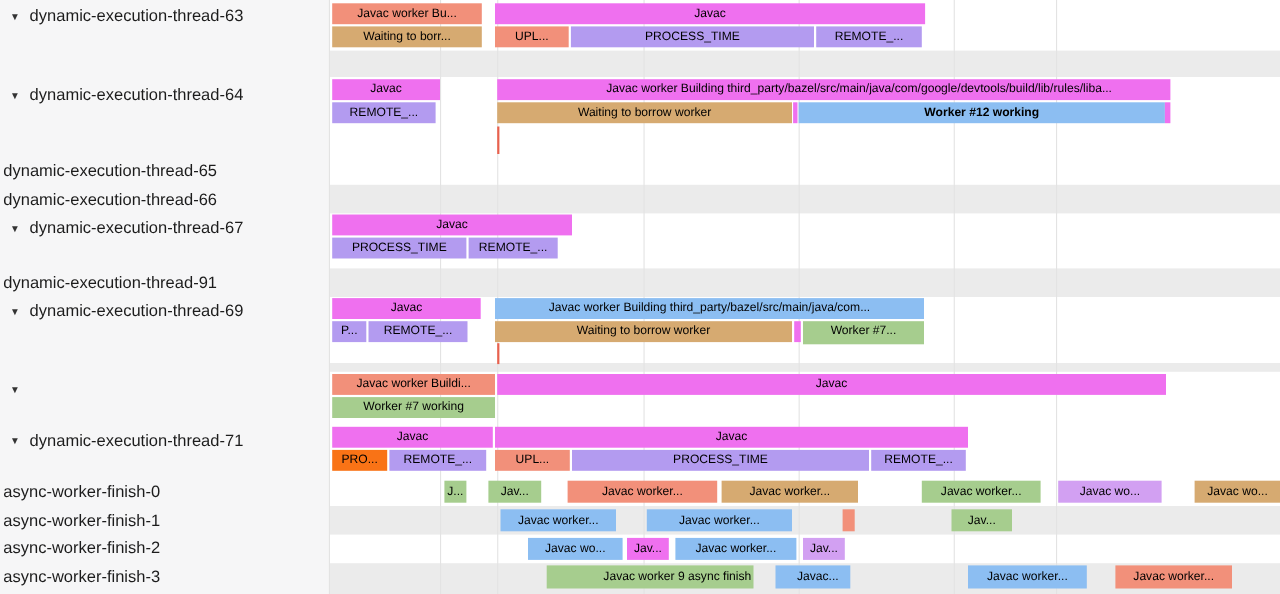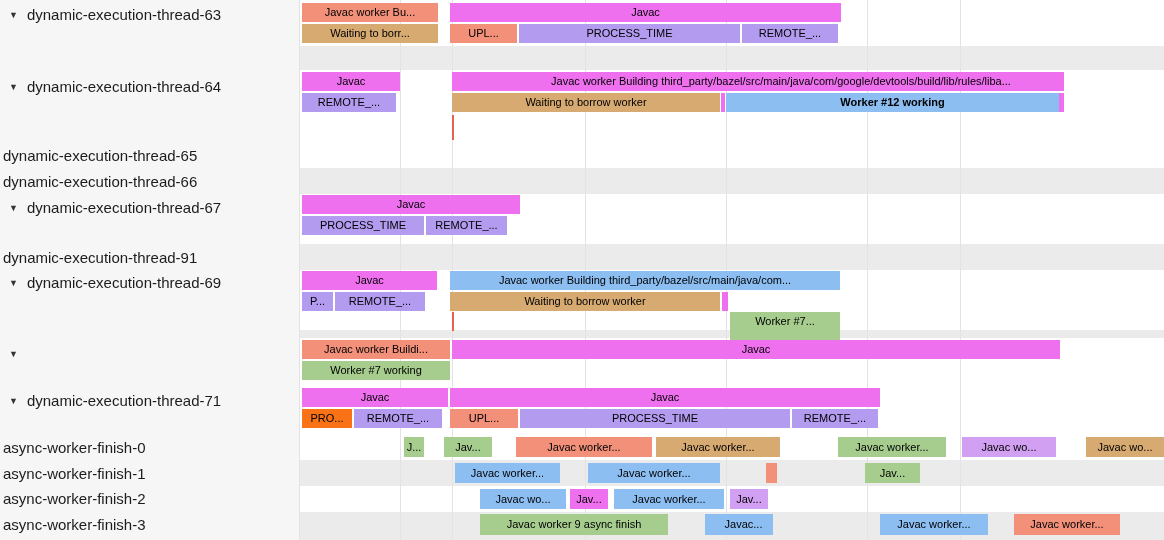--- a/index.html
+++ b/index.html
@@ -64,21 +64,21 @@
       <div class="bar" style="left: 759px; top: 93px; width: 5px; height: 19px; line-height: 19px; background: rgb(239, 112, 239);"></div>
       <div class="bar" style="left: 2px; top: 195px; width: 218px; height: 19px; line-height: 19px; background: rgb(239, 112, 239);">Javac</div>
       <div class="bar" style="left: 2px; top: 216px; width: 122px; height: 19px; line-height: 19px; background: rgb(179, 155, 240);">PROCESS_TIME</div>
       <div class="bar" style="left: 126px; top: 216px; width: 81px; height: 19px; line-height: 19px; background: rgb(179, 155, 240);">REMOTE_...</div>
       <div class="bar" style="left: 2px; top: 271px; width: 135px; height: 19px; line-height: 19px; background: rgb(239, 112, 239);">Javac</div>
       <div class="bar" style="left: 150px; top: 271px; width: 390px; height: 19px; line-height: 19px; background: rgb(140, 190, 242);">Javac worker Building third_party/bazel/src/main/java/com...</div>
       <div class="bar" style="left: 2px; top: 292px; width: 31px; height: 19px; line-height: 19px; background: rgb(179, 155, 240);">P...</div>
       <div class="bar" style="left: 35px; top: 292px; width: 90px; height: 19px; line-height: 19px; background: rgb(179, 155, 240);">REMOTE_...</div>
       <div class="bar" style="left: 150px; top: 292px; width: 270px; height: 19px; line-height: 19px; background: rgb(214, 170, 113);">Waiting to borrow worker</div>
       <div class="bar" style="left: 422px; top: 292px; width: 6px; height: 19px; line-height: 19px; background: rgb(239, 112, 239);"></div>
-      <div class="bar" style="left: 430px; top: 292px; width: 110px; height: 31px; line-height: 19px; background: rgb(166, 205, 142); margin-top: 20px;">Worker #7...</div>
+      <div class="bar" style="left: 430px; top: 292px; width: 110px; height: 21px; line-height: 19px; background: rgb(166, 205, 142);">Worker #7...</div>
       <div class="bar" style="left: 2px; top: 340px; width: 148px; height: 19px; line-height: 19px; background: rgb(242, 144, 122);">Javac worker Buildi...</div>
       <div class="bar" style="left: 152px; top: 340px; width: 608px; height: 19px; line-height: 19px; background: rgb(239, 112, 239);">Javac</div>
       <div class="bar" style="left: 2px; top: 361px; width: 148px; height: 19px; line-height: 19px; background: rgb(166, 205, 142);">Worker #7 working</div>
       <div class="bar" style="left: 2px; top: 388px; width: 146px; height: 19px; line-height: 19px; background: rgb(239, 112, 239);">Javac</div>
       <div class="bar" style="left: 150px; top: 388px; width: 430px; height: 19px; line-height: 19px; background: rgb(239, 112, 239);">Javac</div>
       <div class="bar" style="left: 2px; top: 409px; width: 50px; height: 19px; line-height: 19px; background: #f97316;">PRO...</div>
       <div class="bar" style="left: 54px; top: 409px; width: 88px; height: 19px; line-height: 19px; background: rgb(179, 155, 240);">REMOTE_...</div>
       <div class="bar" style="left: 150px; top: 409px; width: 68px; height: 19px; line-height: 19px; background: rgb(242, 144, 122);">UPL...</div>
       <div class="bar" style="left: 220px; top: 409px; width: 270px; height: 19px; line-height: 19px; background: rgb(179, 155, 240);">PROCESS_TIME</div>
       <div class="bar" style="left: 492px; top: 409px; width: 86px; height: 19px; line-height: 19px; background: rgb(179, 155, 240);">REMOTE_...</div>
@@ -90,21 +90,21 @@
       <div class="bar" style="left: 662px; top: 437px; width: 94px; height: 20px; line-height: 20px; background: rgb(210, 160, 242);">Javac wo...</div>
       <div class="bar" style="left: 786px; top: 437px; width: 78px; height: 20px; line-height: 20px; background: rgb(214, 170, 113);">Javac wo...</div>
       <div class="bar" style="left: 155px; top: 463px; width: 105px; height: 20px; line-height: 20px; background: rgb(140, 190, 242);">Javac worker...</div>
       <div class="bar" style="left: 288px; top: 463px; width: 132px; height: 20px; line-height: 20px; background: rgb(140, 190, 242);">Javac worker...</div>
       <div class="bar" style="left: 466px; top: 463px; width: 11px; height: 20px; line-height: 20px; background: rgb(242, 144, 122);"></div>
       <div class="bar" style="left: 565px; top: 463px; width: 55px; height: 20px; line-height: 20px; background: rgb(166, 205, 142);">Jav...</div>
       <div class="bar" style="left: 180px; top: 489px; width: 86px; height: 20px; line-height: 20px; background: rgb(140, 190, 242);">Javac wo...</div>
       <div class="bar" style="left: 270px; top: 489px; width: 38px; height: 20px; line-height: 20px; background: rgb(239, 112, 239);">Jav...</div>
       <div class="bar" style="left: 314px; top: 489px; width: 110px; height: 20px; line-height: 20px; background: rgb(140, 190, 242);">Javac worker...</div>
       <div class="bar" style="left: 430px; top: 489px; width: 38px; height: 20px; line-height: 20px; background: rgb(210, 160, 242);">Jav...</div>
-      <div class="bar" style="left: 180px; top: 514px; width: 188px; height: 21px; line-height: 21px; background: rgb(166, 205, 142);">Javac worker 9 async finish</div>
+      <div class="bar" style="left: 197px; top: 514px; width: 188px; height: 21px; line-height: 21px; background: rgb(166, 205, 142); text-align: right;">Javac worker 9 async finish</div>
       <div class="bar" style="left: 405px; top: 514px; width: 68px; height: 21px; line-height: 21px; background: rgb(140, 190, 242); padding-left: 11px;">Javac...</div>
       <div class="bar" style="left: 580px; top: 514px; width: 108px; height: 21px; line-height: 21px; background: rgb(140, 190, 242);">Javac worker...</div>
       <div class="bar" style="left: 714px; top: 514px; width: 106px; height: 21px; line-height: 21px; background: rgb(242, 144, 122);">Javac worker...</div>
       <div class="tick" style="left: 152px; top: 115px; height: 25px; background: rgb(233, 97, 78);"></div>
       <div class="tick" style="left: 152px; top: 312px; height: 19px; background: rgb(233, 97, 78);"></div>
     </div>
   <div class="sidebar">
       <div class="thread-label expanded" style="top: 4px;">
         <span class="tri">▼</span>
         <span class="lbl">dynamic-execution-thread-63</span>

